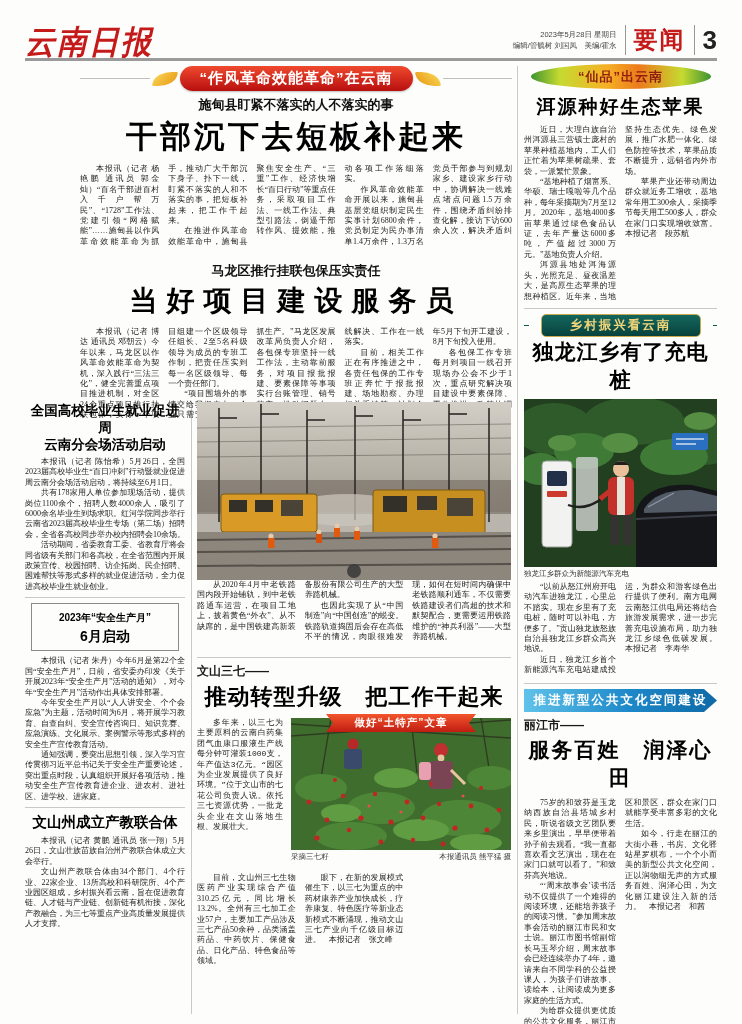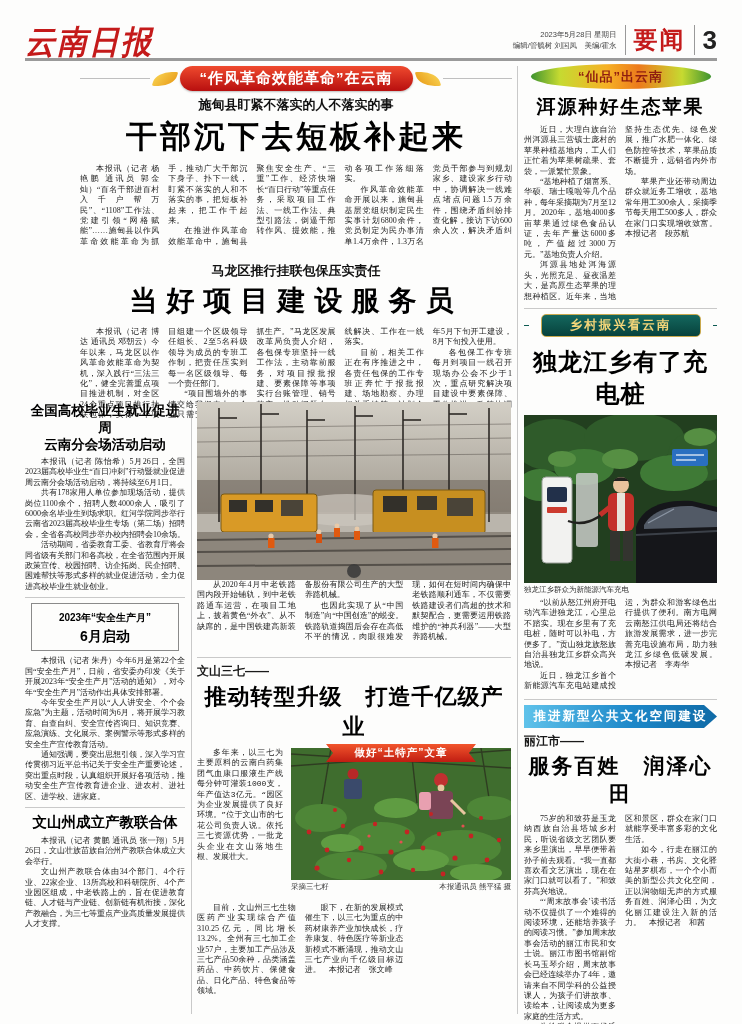--- a/index.html
+++ b/index.html
@@ -86,21 +86,21 @@
     <div class="banner-row">
       <div class="line"></div>
       <div class="gold-swoosh"></div>
       <div class="banner-red">“作风革命效能革命”在云南</div>
       <div class="gold-swoosh r"></div>
       <div class="line"></div>
     </div>
     <div class="kicker" style="font-size:13px;">施甸县盯紧不落实的人不落实的事</div>
     <div class="headline" style="font-size:31px;letter-spacing:3px;margin:2px 0 6px 0;">干部沉下去短板补起来</div>
     <div class="bodytext cols5" style="height:90px;">
-      <p>本报讯（记者 杨艳鹏 通讯员 郭金灿）“百名干部进百村入千户帮万民”、“1108”工作法、党建引领“网格赋能”……施甸县以作风革命效能革命为抓手，推动广大干部沉下身子、扑下一线，盯紧不落实的人和不落实的事，把短板补起来，把工作干起来。</p>
+      <p>本报讯（记者 杨艳鹏 通讯员 郭金灿）“百名干部进百村入千户帮万民”、“1728”工作法、党建引领“网格赋能”……施甸县以作风革命效能革命为抓手，推动广大干部沉下身子、扑下一线，盯紧不落实的人和不落实的事，把短板补起来，把工作干起来。</p>
       <p>在推进作风革命效能革命中，施甸县聚焦安全生产、“三重”工作、经济快增长“百日行动”等重点任务，采取项目工作法、一线工作法、典型引路法，倒逼干部转作风、提效能，推动各项工作落细落实。</p>
       <p>作风革命效能革命开展以来，施甸县基层党组织制定民生实事计划6800余件，党员制定为民办事清单1.4万余件，1.3万名党员干部参与到规划家乡、建设家乡行动中，协调解决一线难点堵点问题1.5万余件，围绕矛盾纠纷排查化解，接访下访600余人次，解决矛盾纠纷100余件，化解率达85%以上。</p>
 
     </div>
     <div class="kicker" style="font-size:13px;margin-top:8px;">马龙区推行挂联包保压实责任</div>
     <div class="headline" style="font-size:28px;letter-spacing:9px;margin:2px 0 7px 0;">当好项目建设服务员</div>
     <div class="bodytext cols5" style="height:94px;">
       <p>本报讯（记者 博达 通讯员 邓朝云）今年以来，马龙区以作风革命效能革命为契机，深入践行“三法三化”，健全完善重点项目推进机制，对全区24个重点项目推行挂联包保，实行一个项目组建一个区级领导任组长、2至5名科级领导为成员的专班工作制，把责任压实到每一名区级领导、每一个责任部门。</p>
       <p>“项目围墙外的事情交给我们来办，企业只需安心抓建设、抓生产。”马龙区发展改革局负责人介绍，各包保专班坚持一线工作法，主动靠前服务，对项目报批报建、要素保障等事项实行台账管理、销号落实，推动问题在一线解决、工作在一线落实。</p>
       <p>目前，相关工作正在有序推进之中，各责任包保的工作专班正奔忙于报批报建、场地勘察、办理相关手续等，计划今年5月下旬开工建设，8月下旬投入使用。</p>
@@ -128,21 +128,21 @@
         <p>本报讯（记者 朱丹）今年6月是第22个全国“安全生产月”，日前，省安委办印发《关于开展2023年“安全生产月”活动的通知》，对今年“安全生产月”活动作出具体安排部署。</p>
         <p>今年安全生产月以“人人讲安全、个个会应急”为主题，活动时间为6月，将开展学习教育、自查自纠、安全宣传咨询日、知识竞赛、应急演练、文化展示、案例警示等形式多样的安全生产宣传教育活动。</p>
         <p>通知强调，要突出思想引领，深入学习宣传贯彻习近平总书记关于安全生产重要论述，突出重点时段，认真组织开展好各项活动，推动安全生产宣传教育进企业、进农村、进社区、进学校、进家庭。</p>
       </div>
     </div>
     <div class="hrule"></div>
     <div>
       <div class="headline" style="font-size:14.5px;margin-bottom:4px;">文山州成立产教联合体</div>
       <div class="bodytext">
         <p>本报讯（记者 黄鹏 通讯员 张一翔）5月26日，文山壮族苗族自治州产教联合体成立大会举行。</p>
-        <p>文山州产教联合体由34个部门、4个行业、22家企业、13所高校和科研院所、4个产业园区组成，中老铁路上的，旨在促进教育链、人才链与产业链、创新链有机衔接，深化产教融合，为三七等重点产业高质量发展提供人才支撑。</p>
+        <p>文山州产教联合体由34个部门、4个行业、22家企业、13所高校和科研院所、4个产业园区组成，乡村振兴看云南，旨在促进教育链、人才链与产业链、创新链有机衔接，深化产教融合，为三七等重点产业高质量发展提供人才支撑。</p>
       </div>
     </div>
   </div>
 
   <div style="position:absolute;left:197px;top:402px;width:314px;">
 
     <svg width="314" height="178" viewBox="0 0 314 178" style="display:block;background:#bab5ac;">
       <defs>
         <linearGradient id="sky" x1="0" y1="0" x2="0" y2="1">
           <stop offset="0" stop-color="#d3cfc6"></stop>
@@ -203,21 +203,21 @@
       <circle cx="157" cy="169" r="7" fill="#3a3a3a" opacity="0.88"></circle>
     </svg>
     <div class="bodytext cols3" style="height:72px;">
       <p>从2020年4月中老铁路国内段开始铺轨，到中老铁路通车运营，在项目工地上，披着黄色“外衣”、从不缺席的，是中国铁建高新装备股份有限公司生产的大型养路机械。</p>
       <p>也因此实现了从“中国制造”向“中国创造”的蜕变。铁路轨道捣固后会存在高低不平的情况，肉眼很难发现，如何在短时间内确保中老铁路顺利通车，不仅需要铁路建设者们高超的技术和默契配合，更需要运用铁路维护的“神兵利器”——大型养路机械。</p>
 
     </div>
     <div class="hrule"></div>
 
     <div style="font-family:'Liberation Sans',sans-serif;font-weight:bold;font-size:12px;">文山三七——</div>
-    <div class="headline" style="font-size:22px;letter-spacing:1px;margin:2px 0 6px 0;">推动转型升级　打造千亿级产业</div>
+    <div class="headline" style="font-size:22px;letter-spacing:1px;margin:2px 0 6px 0;">推动转型升级　把工作干起来</div>
     <div style="display:flex;gap:8px;">
       <div class="bodytext" style="width:86px;height:150px;overflow:hidden;font-family:Liberation Mono, monospace;">
         <p>多年来，以三七为主要原料的云南白药集团气血康口服液生产线每分钟可灌装1000支，年产值达3亿元。“园区为企业发展提供了良好环境。”位于文山市的七花公司负责人说。依托三七资源优势，一批龙头企业在文山落地生根、发展壮大。</p>
       </div>
       <div style="position:relative;width:220px;">
         <div class="ribbon">做好“土特产”文章</div>
         <svg width="220" height="132" viewBox="0 0 220 132" style="display:block;background:#3f6d2e;">
           <rect width="220" height="132" fill="#3f6d2e"></rect>
           <g stroke="#28281c" stroke-width="1.4" opacity="0.7">
             <line x1="0" y1="18" x2="220" y2="2"></line>
@@ -299,21 +299,21 @@
       <p>洱源县地处洱海源头，光照充足、昼夜温差大，是高原生态苹果的理想种植区。近年来，当地坚持生态优先、绿色发展，推广水肥一体化、绿色防控等技术，苹果品质不断提升，远销省内外市场。</p>
       <p>苹果产业还带动周边群众就近务工增收，基地常年用工300余人，采摘季节每天用工500多人，群众在家门口实现增收致富。　本报记者　段苏航</p>
     </div>
     <div class="hrule"></div>
 
     <div class="teal-row">
       <div class="line"></div>
       <div class="teal-banner">乡村振兴看云南</div>
       <div class="line"></div>
     </div>
-    <div class="headline" style="font-size:24px;letter-spacing:1px;margin:9px 0 5px 0;">独龙江乡有了充电桩</div>
+    <div class="headline" style="font-size:21px;letter-spacing:1px;margin:1px 0 5px 0;">独龙江乡有了充电桩</div>
     <svg width="193" height="168" viewBox="0 0 193 168" style="display:block;background:#223f1f;">
       <rect width="193" height="168" fill="#223f1f"></rect>
       <g fill="#2f5b2a">
           <ellipse cx="30" cy="30" rx="40" ry="26"></ellipse>
           <ellipse cx="110" cy="22" rx="50" ry="24"></ellipse>
           <ellipse cx="180" cy="40" rx="36" ry="26"></ellipse>
         </g>
       <g fill="#3f7a36">
           <ellipse cx="60" cy="52" rx="30" ry="18"></ellipse>
           <ellipse cx="150" cy="58" rx="34" ry="18"></ellipse>

